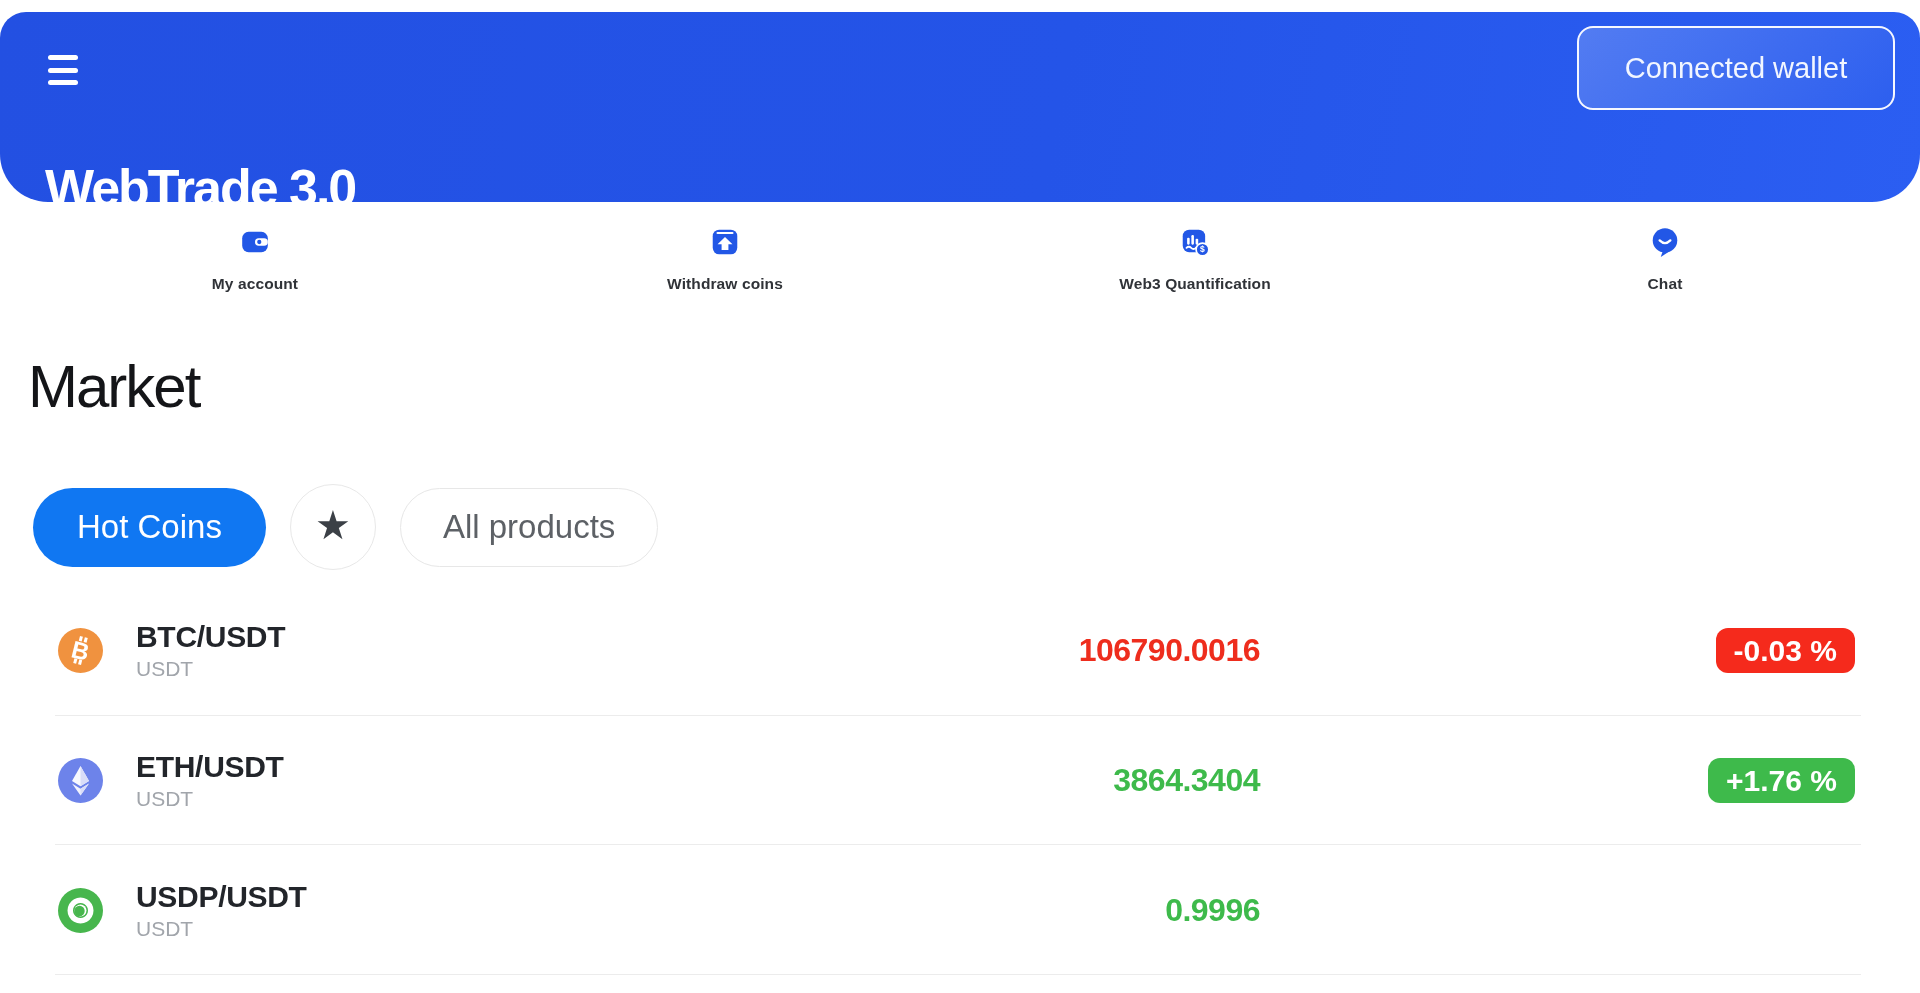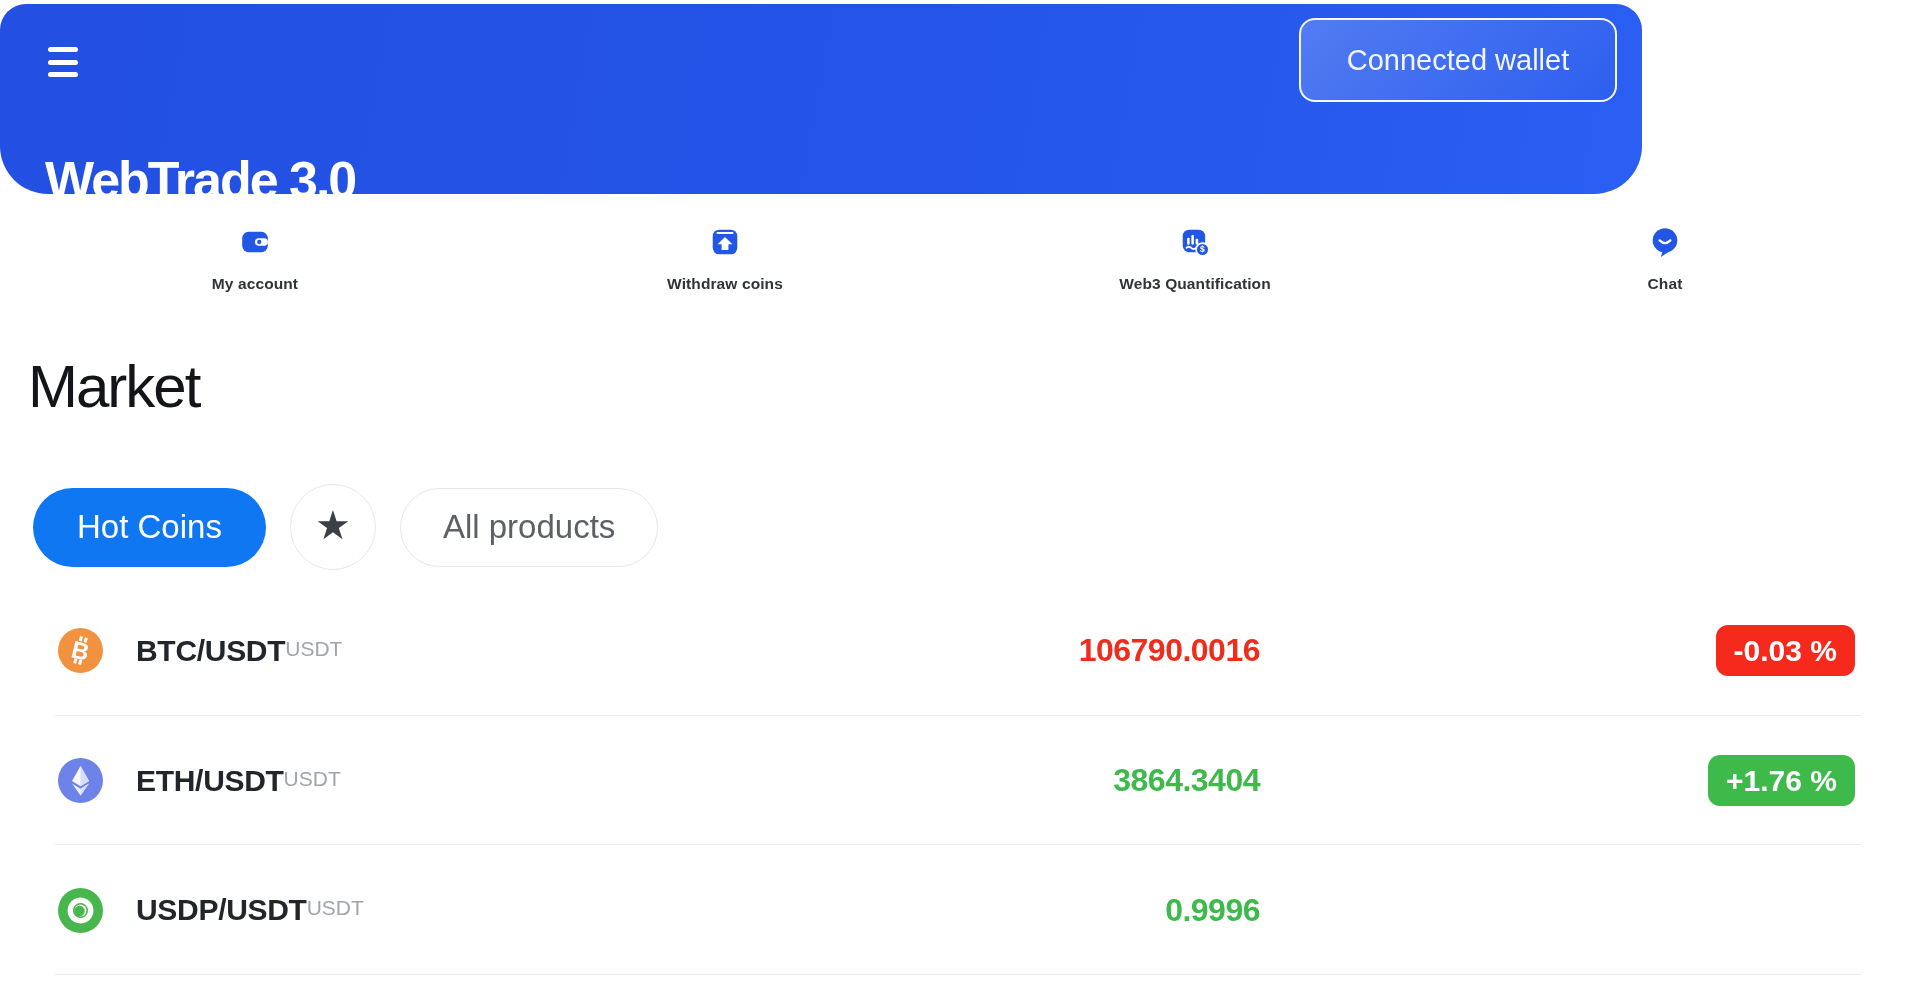--- a/index.html
+++ b/index.html
@@ -1,21 +1,21 @@
 <!DOCTYPE html>
 <html><head>
 <meta charset="utf-8">
 <style>
   * { margin:0; padding:0; box-sizing:border-box; }
   html,body { width:1920px; height:993px; background:#ffffff; overflow:hidden;
               font-family:"Liberation Sans", sans-serif; }
   .stage { position:relative; width:1920px; height:993px; }
 
   
-  .header { position:absolute; left:0; top:4px; width:1642px; height:190px;
+  .header { position:absolute; left:0; top:12px; width:1920px; height:190px;
             background:linear-gradient(100deg,#2350e2 0%, #2454e8 55%, #2b5ef2 100%);
             border-radius:26px 26px 48px 48px; overflow:hidden; }
   .hamburger { position:absolute; left:48px; top:41px; width:30px; height:38px; cursor:pointer; }
   .hamburger span { position:absolute; left:0; width:30px; height:5px; border-radius:2.5px; background:#ffffff; }
   .hamburger span:nth-child(1){ top:2px; } .hamburger span:nth-child(2){ top:14.5px; } .hamburger span:nth-child(3){ top:27px; }
 
   .brand { position:absolute; left:45px; bottom:-16px; font-size:52px; font-weight:700;
            letter-spacing:-2px; color:#ffffff; white-space:nowrap; }
 
   
@@ -45,25 +45,25 @@
   .pill-all { padding:0 42px; background:#ffffff; color:#5d6166; border:1.5px solid #e7e7e7; }
   .fav-btn { width:86px; height:86px; border-radius:50%; background:#ffffff; border:1.5px solid #e8e8e8;
              display:flex; align-items:center; justify-content:center; cursor:pointer; }
   .fav-btn .star { font-size:40px; color:#3b4046; line-height:1; transform:translateY(-2px); }
 
   
   .rows { position:absolute; left:0; top:586px; width:1920px; }
   .row { position:relative; height:129.7px; display:flex; align-items:center; padding-left:58px; }
   .row::after { content:""; position:absolute; left:55px; right:59px; bottom:0; height:1px; background:#ececec; }
   .coin-icon { width:45px; height:45px; flex:0 0 45px; }
-  .names { margin-left:33px; display:flex; flex-direction:row; }
+  .names { margin-left:33px; display:flex; flex-direction:column; }
   .pair { font-size:30px; font-weight:700; color:#22252a; letter-spacing:-.3px; }
   .quote { margin-top:3px; font-size:21px; color:#a1a5ab; }
   .price { position:absolute; right:660px; font-size:32px; font-weight:700; letter-spacing:-.5px;text-align:center; }
-  .badge { position:absolute; right:65px; min-width:137px; height:51px; padding:8px 18px; border-radius:12px;
+  .badge { position:absolute; right:65px; min-width:137px; height:45px; padding:8px 18px; border-radius:12px;
            display:flex; align-items:center; justify-content:center;
            font-size:30px; font-weight:700; color:#ffffff; }
   .row.down .price { color:#ee2d1d; }
   .row.down .badge { background:#f52a1c; }
   .row.up .price { color:#3eba4b; }
   .row.up .badge { background:#3eba4b; }
 </style>
 </head>
 <body>
 

